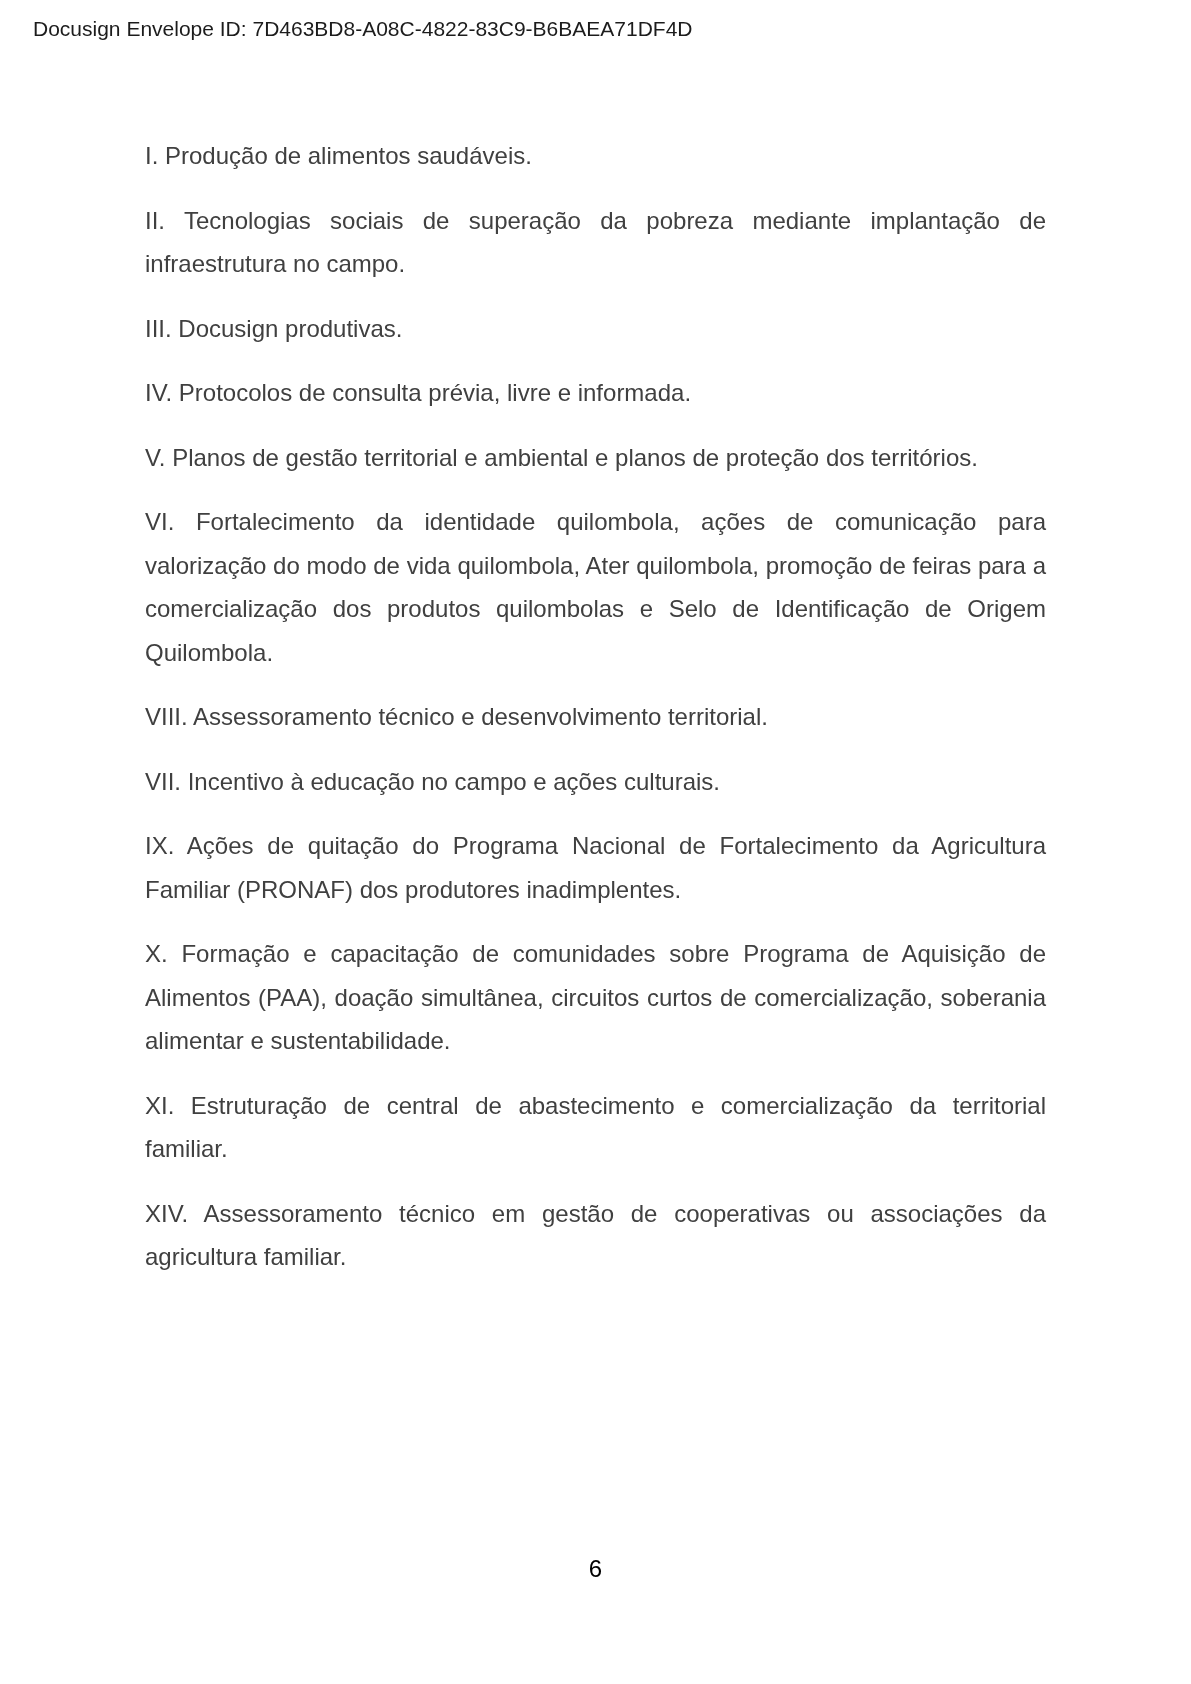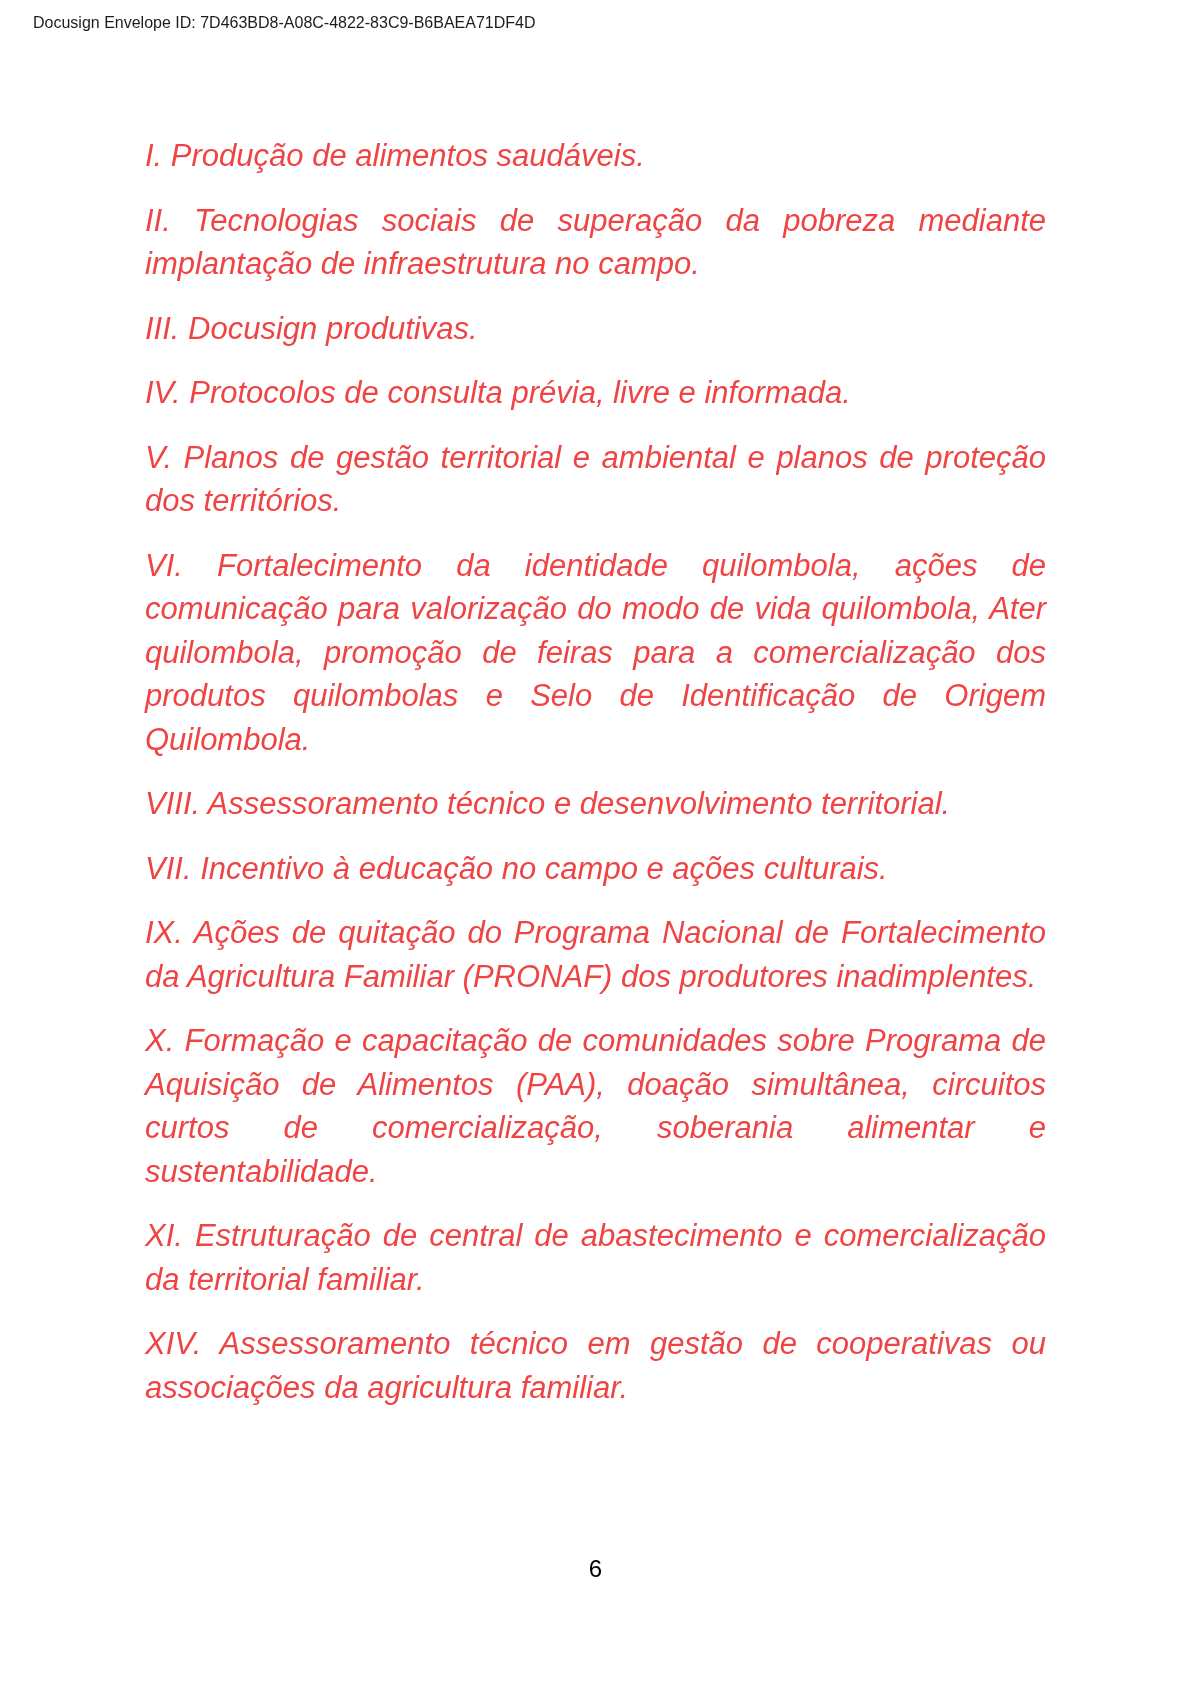--- a/index.html
+++ b/index.html
@@ -12,39 +12,38 @@
     width: 1191px;
     height: 1684px;
     background: #ffffff;
     overflow: hidden;
     font-family: "Liberation Sans", "DejaVu Sans", sans-serif;
     color: #000000;
   }
   .docusign-header {
     position: absolute;
     left: 33px;
-    top: 13px;
-    font-size: 16px;
+    top: 19px;
+    font-size: 21px;
     line-height: 20px;
     color: #1c1c1c;
     white-space: nowrap;
   }
   .page-body {
     position: absolute;
     left: 145px;
     top: 134px;
     width: 901px;
   }
   .page-body p {
     margin: 0 0 21px 0;
-    font-size: 31px;
+    font-size: 24px;
     line-height: 43.5px;
     text-align: justify;
-    color: #ef4444;
-    font-style: italic;
+    color: #404040;
   }
   .page-number {
     position: absolute;
     left: 0;
     top: 1554px;
     width: 100%;
     text-align: center;
     font-size: 24px;
     line-height: 30px;
     color: #000000;

